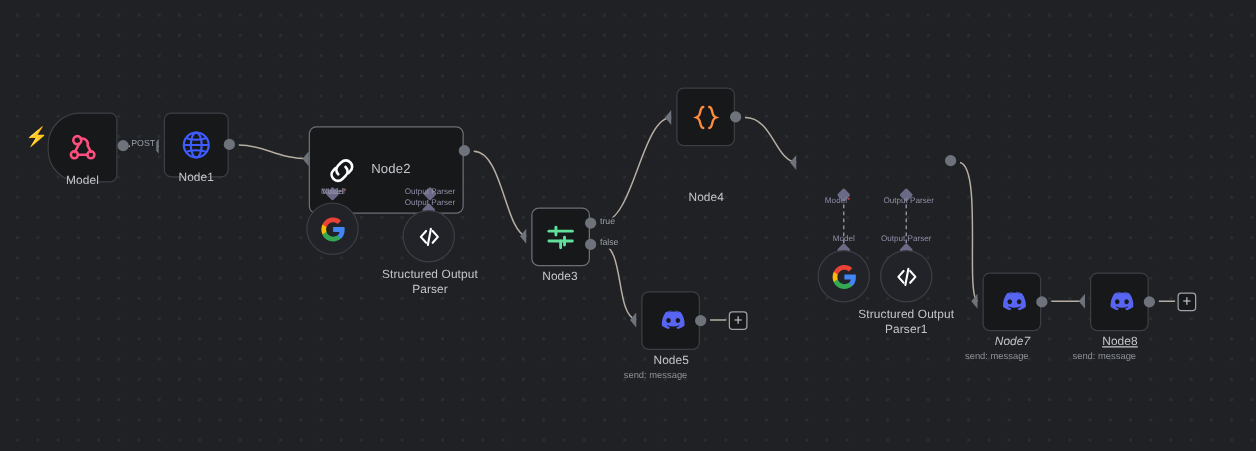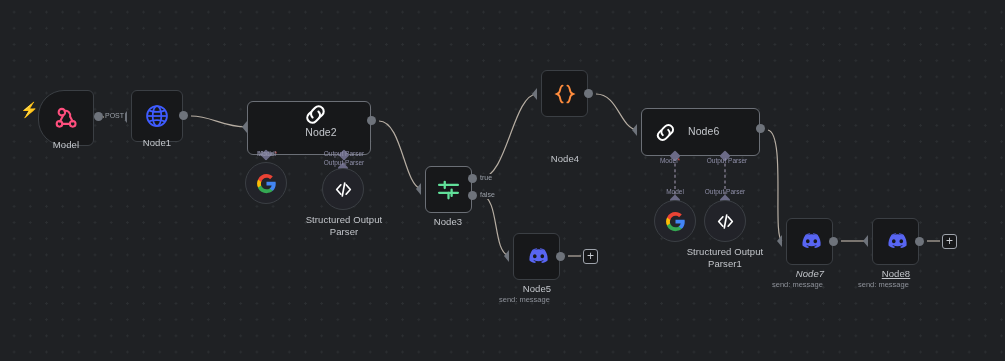--- a/index.html
+++ b/index.html
@@ -145,21 +145,21 @@
         <circle cx="12" cy="12" r="9.2"></circle>
         <ellipse cx="12" cy="12" rx="4" ry="9.2"></ellipse>
         <path d="M2.8 12 L21.2 12"></path>
         <path d="M4.4 6.6 C7.6 8.6 16.4 8.6 19.6 6.6"></path>
         <path d="M4.4 17.4 C7.6 15.4 16.4 15.4 19.6 17.4"></path>
       </svg>
     </div>
     <div class="dot" style="left:179px;top:111px;"></div>
     <div class="nlabel" style="left:119px;top:137px;width:76px;">Node1</div>
 
-    <div class="box wide sel" style="left:247px;top:101px;width:124px;height:54px;padding-left:13px;flex-direction:column;">
+    <div class="box wide sel" style="left:247px;top:101px;width:124px;height:70px;padding-left:13px;">
       <svg class="icon" width="25" height="25" viewBox="0 0 24 24" fill="none" stroke="#ffffff" stroke-width="2" stroke-linecap="round">
         <path d="M9.2 14.8 C7.2 12.8 7.2 10 9.2 8 L11.6 5.6
                  C13.6 3.6 16.6 3.6 18.4 5.6 C20.4 7.6 20.4 10.4 18.4 12.4 L16.8 14"></path>
         <path d="M14.8 9.2 C16.8 11.2 16.8 14 14.8 16 L12.4 18.4
                  C10.4 20.4 7.4 20.4 5.6 18.4 C3.6 16.4 3.6 13.6 5.6 11.6 L7.2 10"></path>
       </svg>
       <span class="nlabel" style="position:static;margin-left:11px;color:#c3c6cb;font-size:10.5px;">Node2</span>
     </div>
     <div class="dot" style="left:367px;top:116px;"></div>
     <div class="diam" style="left:262px;top:151px;"></div>
@@ -202,29 +202,20 @@
                  M9.8 10.8 C8.8 10.8 8 9.9 8 8.8 C8 7.7 8.8 6.8 9.8 6.8
                  C10.8 6.8 11.6 7.7 11.6 8.8 C11.6 9.9 10.8 10.8 9.8 10.8 Z
                  M17.3 10.8 C16.3 10.8 15.5 9.9 15.5 8.8 C15.5 7.7 16.3 6.8 17.3 6.8
                  C18.3 6.8 19.1 7.7 19.1 8.8 C19.1 9.9 18.3 10.8 17.3 10.8 Z"></path>
       </svg>
     </div>
     <div class="dot" style="left:556px;top:252px;"></div>
     <div class="nlabel" style="left:499px;top:283px;width:76px;">Node5</div>
     <div class="nsub" style="left:499px;top:295px;width:76px;">send: message</div>
 
-    <div class="box wide sel" style="left:641px;top:108px;width:119px;height:48px;padding-left:12px;">
-      <svg class="icon" width="23" height="23" viewBox="0 0 24 24" fill="none" stroke="#ffffff" stroke-width="2" stroke-linecap="round">
-        <path d="M9.2 14.8 C7.2 12.8 7.2 10 9.2 8 L11.6 5.6
-                 C13.6 3.6 16.6 3.6 18.4 5.6 C20.4 7.6 20.4 10.4 18.4 12.4 L16.8 14"></path>
-        <path d="M14.8 9.2 C16.8 11.2 16.8 14 14.8 16 L12.4 18.4
-                 C10.4 20.4 7.4 20.4 5.6 18.4 C3.6 16.4 3.6 13.6 5.6 11.6 L7.2 10"></path>
-      </svg>
-      <span class="nlabel" style="position:static;margin-left:11px;color:#c3c6cb;font-size:10.5px;">Node6</span>
-    </div>
     <div class="dot" style="left:756px;top:124px;"></div>
     <div class="diam" style="left:671px;top:152px;"></div>
     <div class="diam" style="left:721px;top:152px;"></div>
 
     <div class="box" style="left:786px;top:218px;width:47px;height:47px;">
       <svg class="icon" width="24" height="20" viewBox="0 0 24 19" fill="#5865f2">
         <path d="M19.6 2.2 C18.2 1.5 16.7 1 15.1 0.8 L14.9 1.2
                  C16.3 1.5 17.6 2.1 18.8 2.9 C17.2 2.1 15.4 1.7 13.6 1.7
                  C11.7 1.7 9.9 2.1 8.3 2.9 C9.5 2.1 10.8 1.5 12.2 1.2
                  L12 0.8 C10.4 1 8.9 1.5 7.5 2.2 C5 5.8 4.2 9.4 4.5 13

